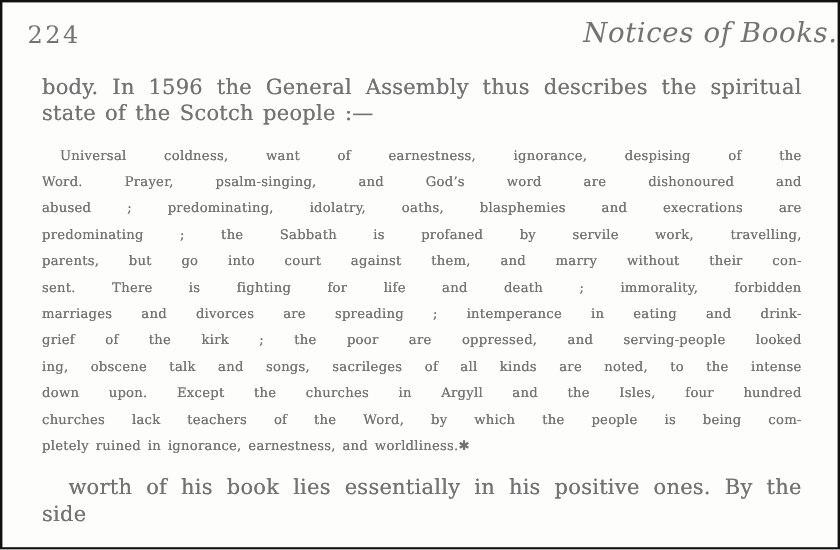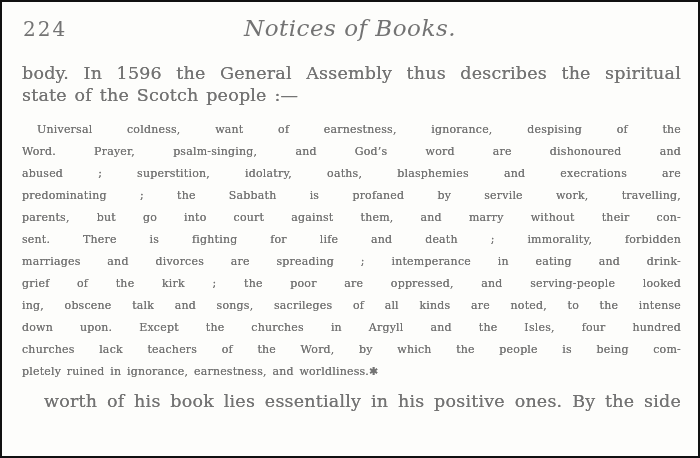--- a/index.html
+++ b/index.html
@@ -28,30 +28,30 @@
     left: 21px;
     top: 2px;
     font-size: 20px;
     letter-spacing: 2px;
   }
   .running-title {
     position: absolute;
     left: 0;
     right: 0;
     top: 0;
-    text-align: center;
+    text-align: right;
     font-style: italic;
     font-size: 23px;
     letter-spacing: 0.5px;
   }
   .text-block {
     margin: 17px 17px 0 20px;
   }
   .para {
-    margin: 0;
+    margin: 13px;
     padding: 0;
   }
   .line {
     font-size: 17.5px;
     line-height: 22px;
     text-align: justify;
     text-align-last: justify;
     word-spacing: 2px;
     letter-spacing: 0.2px;
     text-shadow: 0 0 0.5px rgba(20,20,20,0.55);
@@ -74,21 +74,21 @@
     <span class="running-title">Notices of Books.</span>
   </header>
   <main class="text-block">
     <div class="para para-intro">
         <div class="line">body.  In 1596 the General Assembly thus describes the spiritual</div>
         <div class="line last">state of the Scotch people :—</div>
       </div>
     <div class="para para-quote">
         <div class="line">Universal coldness, want of earnestness, ignorance, despising of the</div>
         <div class="line">Word.  Prayer, psalm-singing, and God’s word are dishonoured and</div>
-        <div class="line">abused ; superstition, idolatry, oaths, blasphemies and execrations are</div>
+        <div class="line">abused ; predominating, idolatry, oaths, blasphemies and execrations are</div>
         <div class="line">predominating ; the Sabbath is profaned by servile work, travelling,</div>
         <div class="line">parents, but go into court against them, and marry without their con-</div>
         <div class="line">sent.  There is fighting for life and death ;  immorality, forbidden</div>
         <div class="line">marriages and divorces are spreading ; intemperance in eating and drink-</div>
         <div class="line">grief of the kirk ; the poor are oppressed, and serving-people looked</div>
         <div class="line">ing, obscene talk and songs, sacrileges of all kinds are noted, to the intense</div>
         <div class="line">down upon.  Except the churches in Argyll and the Isles, four hundred</div>
         <div class="line">churches lack teachers of the Word, by which the people is being com-</div>
         <div class="line last">pletely ruined in ignorance, earnestness, and worldliness.✱</div>
       </div>

